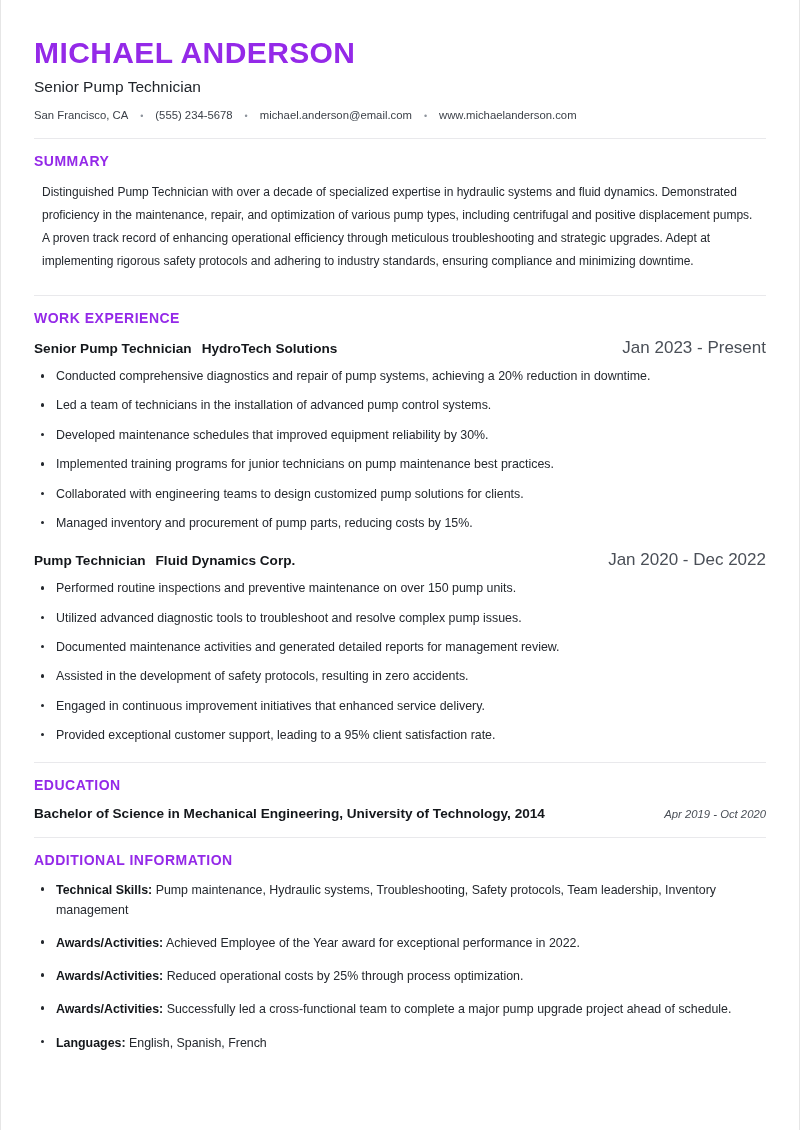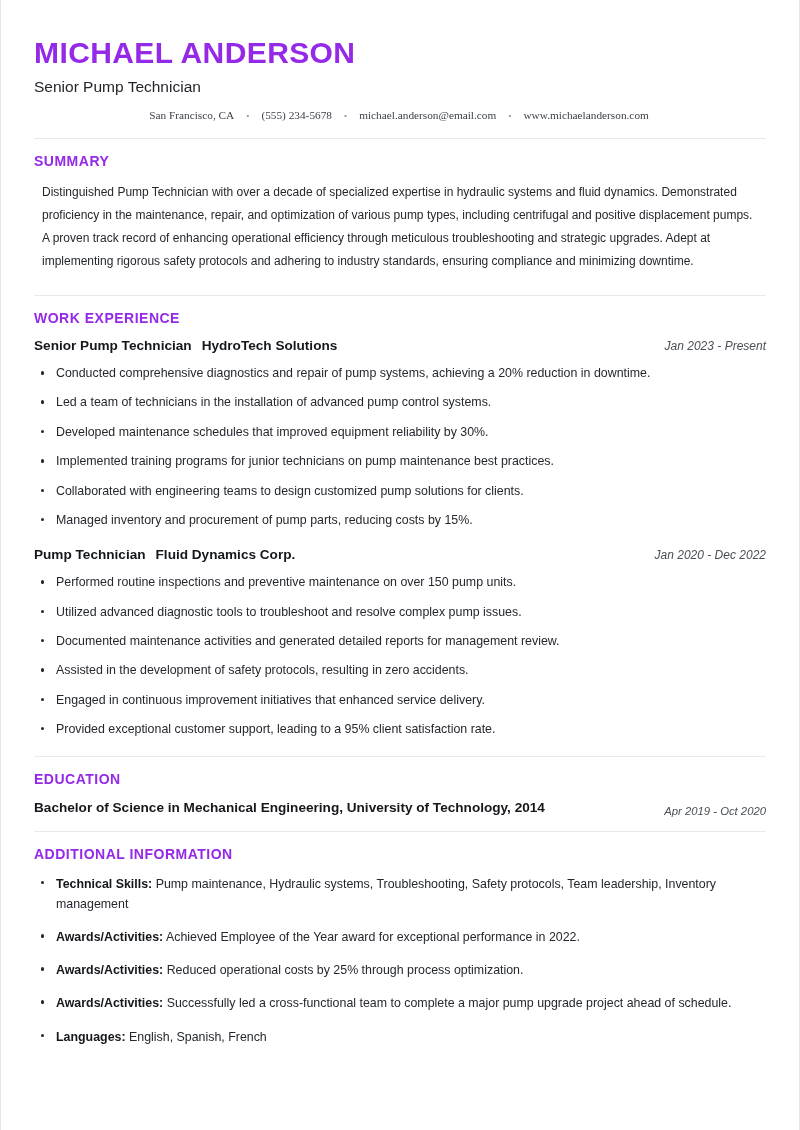--- a/index.html
+++ b/index.html
@@ -66,27 +66,26 @@
   .job-subtitle {
     font-size: 15.5px;
     font-weight: 400;
     color: #21252b;
     margin: 0 0 12px 0;
     line-height: 1.2;
   }
   .contact-line {
     display: flex;
     flex-wrap: wrap;
-    justify-content: center;
+    justify-content: flex-start;
     align-items: center;
     font-size: 11.3px;
     color: #3a3f47;
     line-height: 1.4;
     padding-right: 2px;
-    font-family: Liberation Serif, serif;
   }
   .contact-item { white-space: nowrap; }
   .contact-sep {
     color: #8d939c;
     font-size: 9px;
     padding: 0 12px;
     line-height: 1;
   }
 
   
@@ -125,22 +124,21 @@
   }
   .job-title-wrap {
     font-size: 13.6px;
     font-weight: bold;
     color: #14171b;
     line-height: 1.25;
   }
   .job-company { margin-left: 10px; }
   .job-dates {
     flex: 0 0 auto;
-    font-size: 12px;
-    font-style: italic;
+    font-size: 17px;
     color: #4a4f57;
     white-space: nowrap;
   }
 
   ul.bullets {
     list-style: none;
     margin: 0;
     padding: 0;
   }
   ul.bullets > li {
@@ -159,21 +157,21 @@
     top: 7px;
     width: 3.4px;
     height: 3.4px;
     border-radius: 50%;
     background: #24282e;
   }
 
   
   .edu-row {
     display: flex;
-    align-items: flex-end;
+    align-items: center;
     justify-content: space-between;
     gap: 16px;
   }
   .edu-degree {
     font-size: 13.6px;
     font-weight: bold;
     color: #14171b;
     line-height: 1.3;
   }
   .edu-dates {

